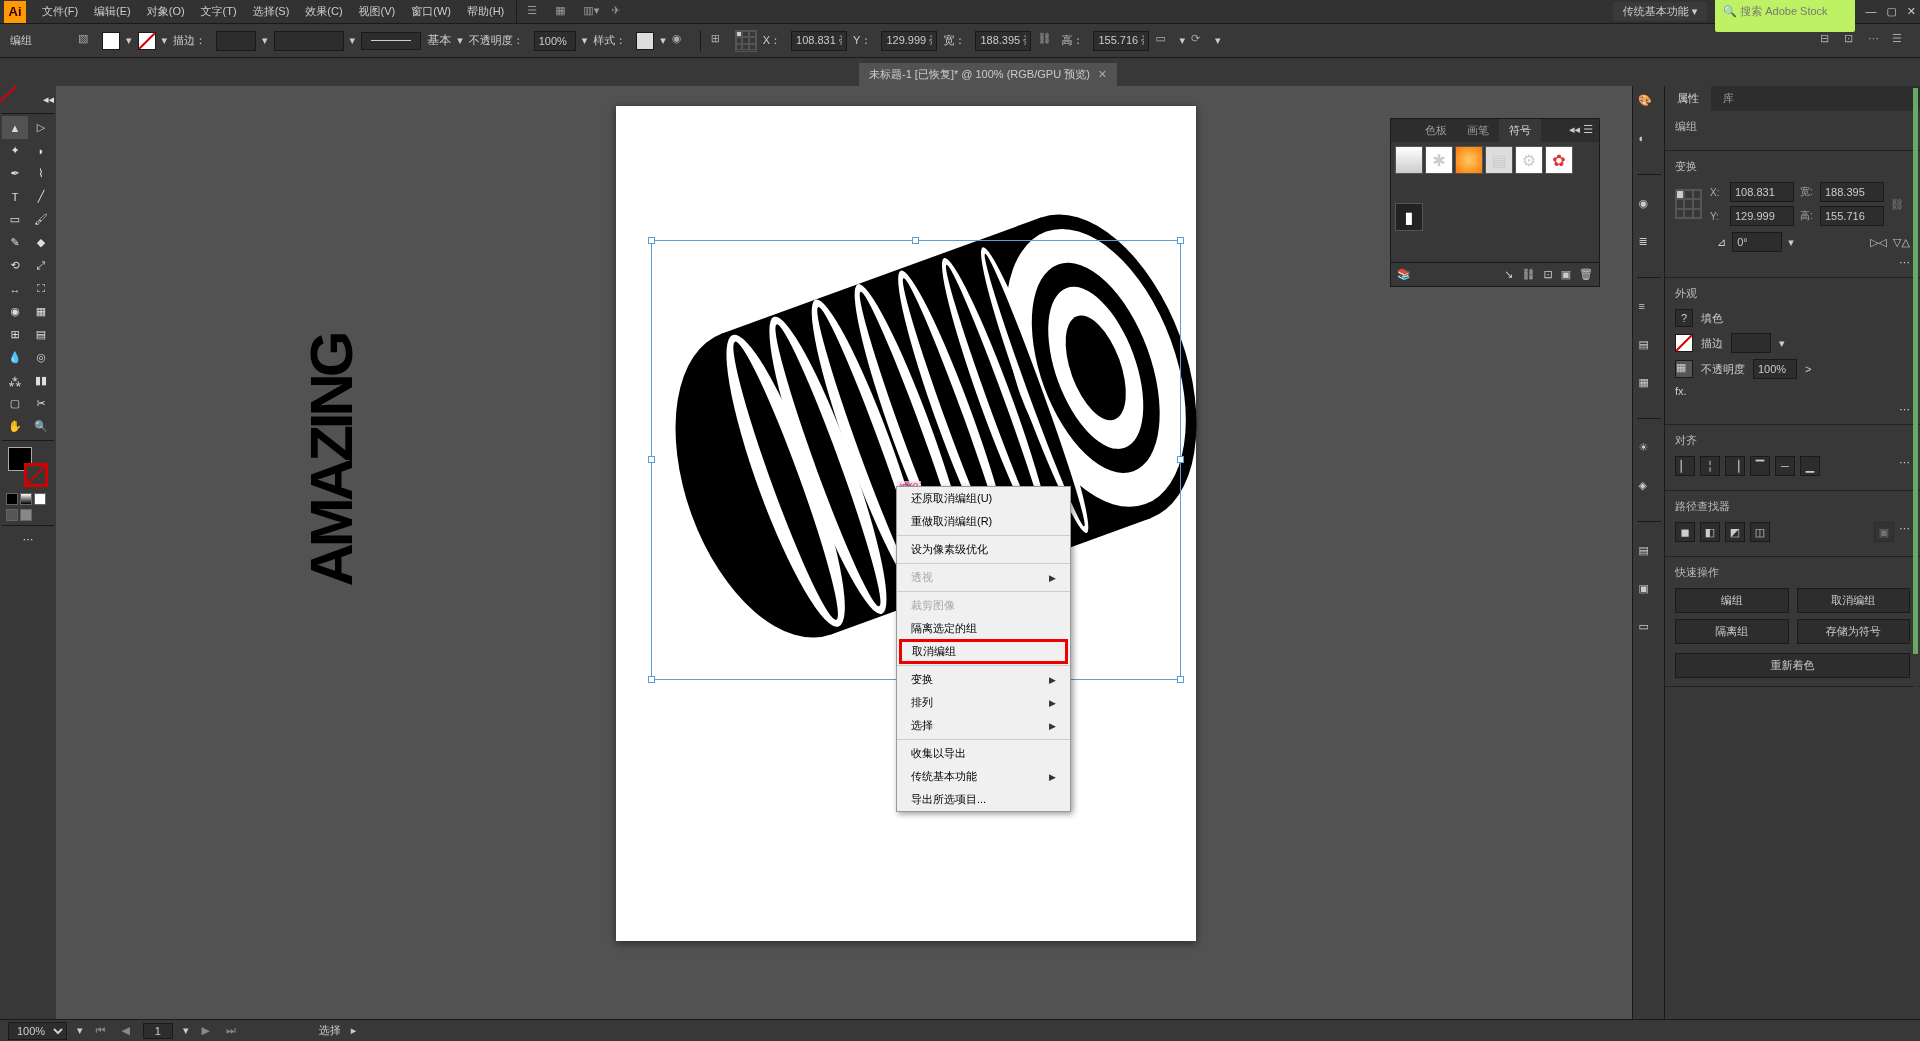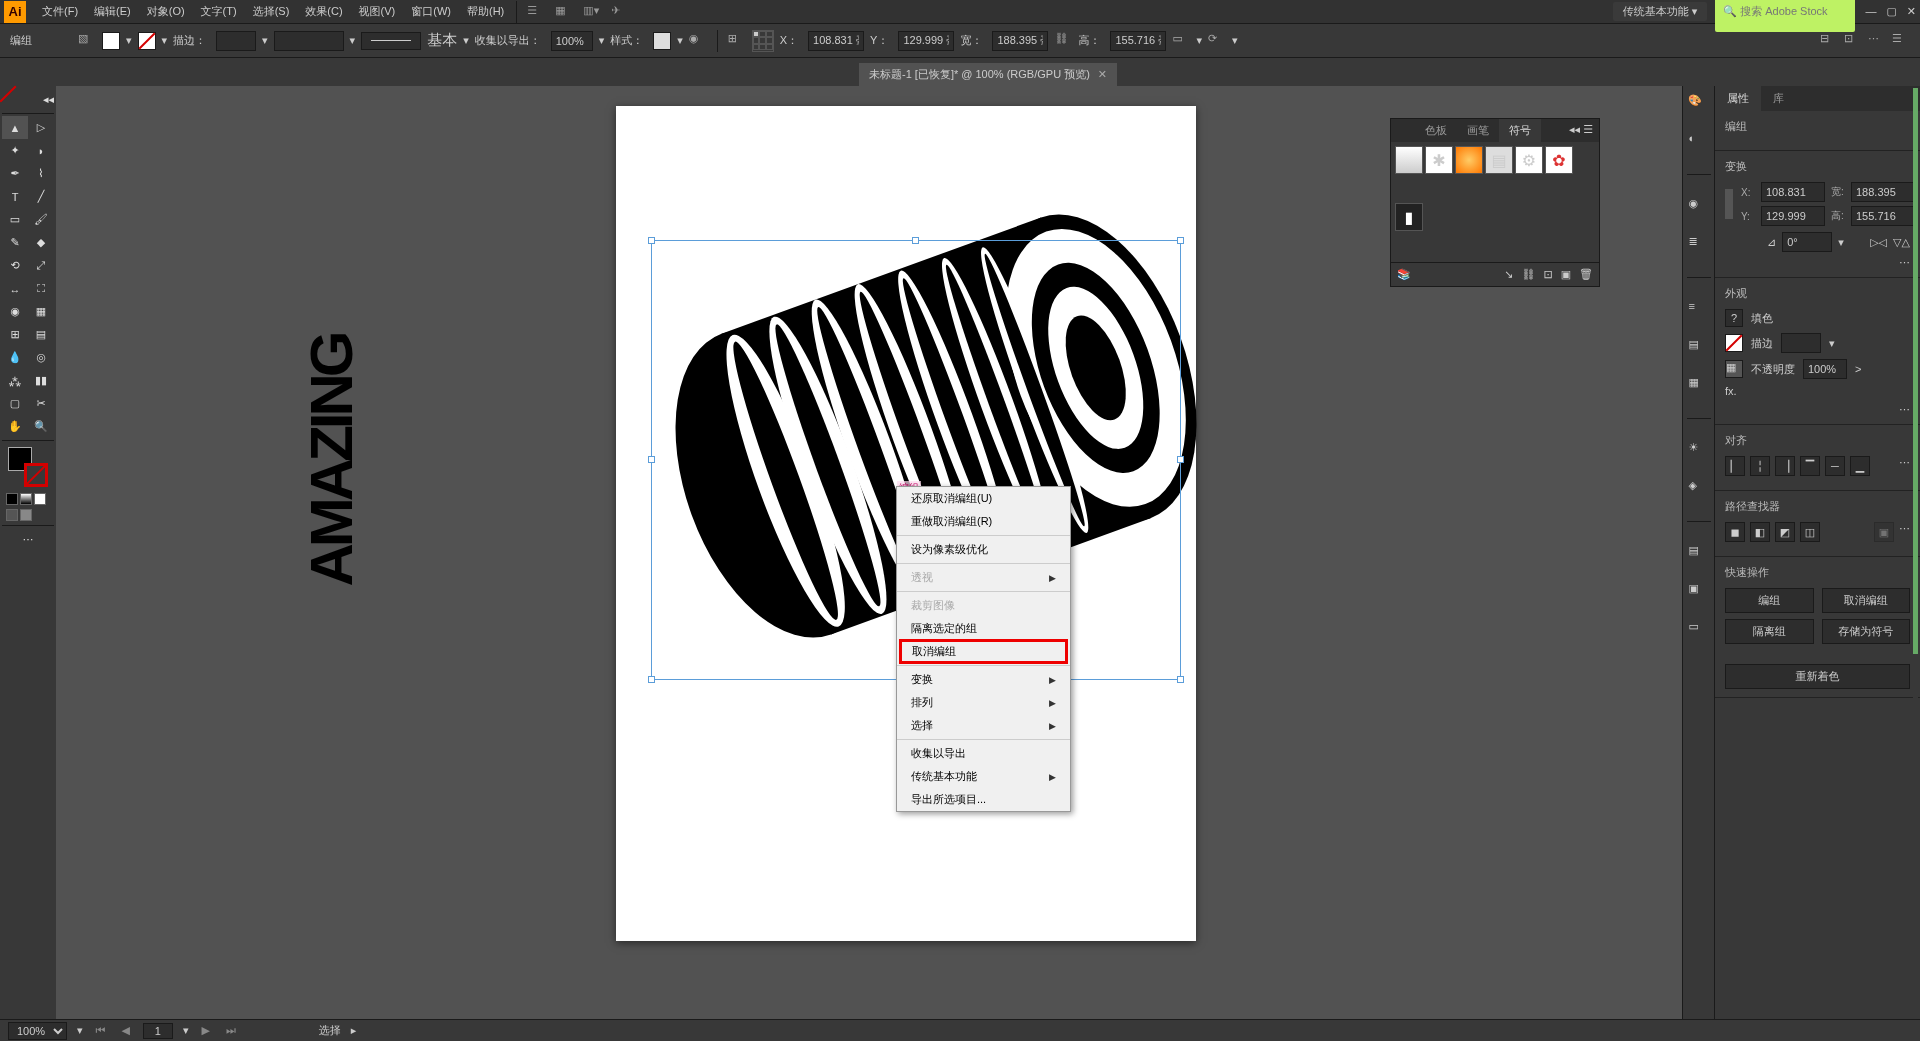--- a/index.html
+++ b/index.html
@@ -74,21 +74,21 @@
 .symbols-panel { position: absolute; left: 1390px; top: 118px; width: 210px; background: #383838; border: 1px solid #1a1a1a; }
 .panel-tabs { display: flex; background: #2d2d2d; padding-left: 24px; }
 .panel-tab { padding: 4px 10px; color: #999; }
 .panel-tab.active { background: #383838; color: #ddd; }
 .panel-collapse { margin-left: auto; padding: 4px 6px; }
 .symbols-grid { display: flex; flex-wrap: wrap; padding: 4px; gap: 2px; min-height: 120px; }
 .symbol-sw { width: 28px; height: 28px; border: 1px solid #555; background: #fff; display: flex; align-items: center; justify-content: center; font-size: 16px; }
 .panel-footer { height: 24px; border-top: 1px solid #1a1a1a; display: flex; align-items: center; justify-content: flex-end; padding: 0 6px; gap: 8px; }
 
 
-.props-panel { width: 206px; background: #383838; border-left: 1px solid #1a1a1a; display: flex; flex-direction: column; }
+.props-panel { width: 256px; background: #383838; border-left: 1px solid #1a1a1a; display: flex; flex-direction: column; }
 .props-tabs { display: flex; background: #2d2d2d; }
 .props-tab { padding: 5px 12px; color: #999; }
 .props-tab.active { background: #383838; color: #ddd; }
 .props-section { padding: 8px 10px; border-bottom: 1px solid #222; }
 .props-title { color: #bbb; margin-bottom: 8px; }
 .xform-grid { display: grid; grid-template-columns: 14px 64px 14px 64px 20px; gap: 4px 6px; align-items: center; }
 .xform-label { color: #aaa; font-size: 10px; }
 .xform-input { background: #2d2d2d; border: 1px solid #1a1a1a; color: #ccc; height: 20px; padding: 0 4px; width: 100%; }
 .angle-row { display: flex; align-items: center; gap: 6px; margin-top: 6px; }
 .anchor-grid { width: 30px; height: 30px; display: grid; grid-template-columns: repeat(3,1fr); grid-template-rows: repeat(3,1fr); border: 1px solid #555; }
@@ -145,22 +145,22 @@
   <span style="width:30px"></span>
   <span class="ctrl-icon">▧</span>
   <span class="ctrl-swatch" style="background:#fff;position:relative"></span>▾
   <span class="sw-mini sw-slash" style="background:#fff"></span>▾
   <span class="ctrl-label">描边：</span>
   <input class="ctrl-input" style="width: 40px;">▾
   <input class="ctrl-input" style="width: 70px;">▾
   <div class="stroke-preview">
       <div class="stroke-line"></div>
     </div>
-  <span style="font-size:15px">基本</span>▾
-  <span class="ctrl-label">收集以导出：</span>
+  <span style="font-size:12px">基本</span>▾
+  <span class="ctrl-label">不透明度：</span>
   <input class="ctrl-input" style="width: 42px;" value="100%">▾
   <span class="ctrl-label">样式：</span>
   <span class="ctrl-swatch" style="background:#ddd"></span>▾
   <span class="ctrl-icon">◉</span>
   <span class="ctrl-sep"></span>
   <span class="ctrl-icon">⊞</span>
   <div class="anchor-grid" style="width:22px;height:22px">
     <div class="anchor-dot sel"></div>
       <div class="anchor-dot"></div>
       <div class="anchor-dot"></div>
@@ -496,21 +496,21 @@
     <div class="props-section">
       <div class="props-title">快速操作</div>
       <div class="qa-row">
         <div class="qa-btn">编组</div>
         <div class="qa-btn">取消编组</div>
       </div>
       <div class="qa-row" style="margin-top:6px">
         <div class="qa-btn">隔离组</div>
         <div class="qa-btn">存储为符号</div>
       </div>
-      <div class="qa-row" style="margin-top:20px">
+      <div class="qa-row" style="margin-top:9px">
         <div class="qa-btn">重新着色</div>
       </div>
     </div>
   </div>
 </div>
 
 <div class="symbols-panel">
   <div class="panel-tabs">
     <div class="panel-tab">色板</div>
     <div class="panel-tab">画笔</div>

